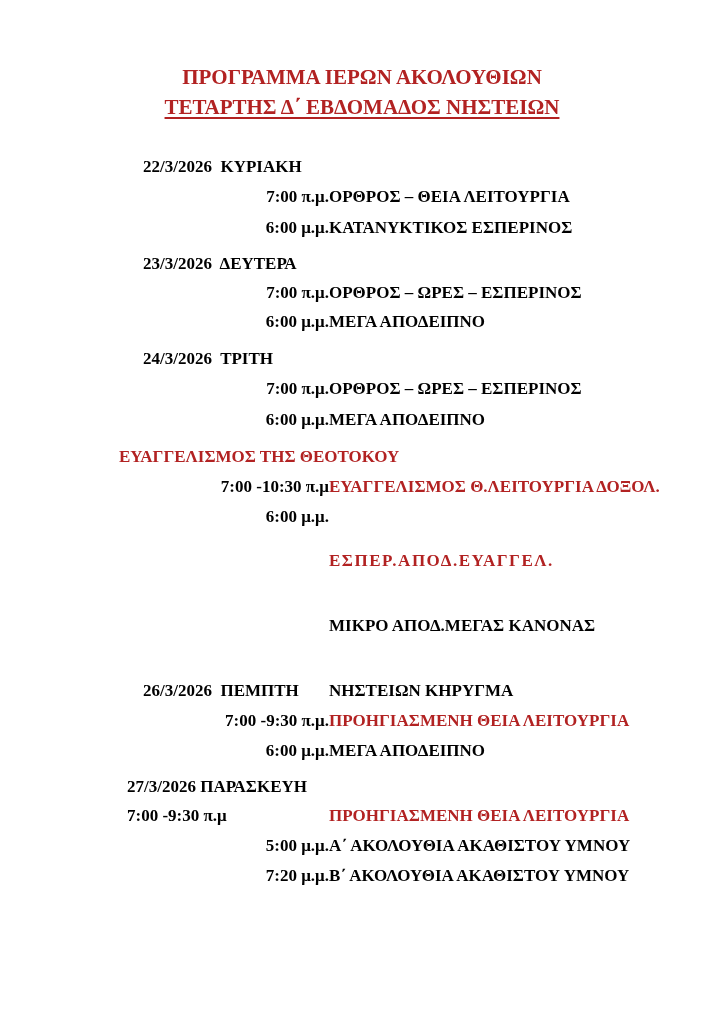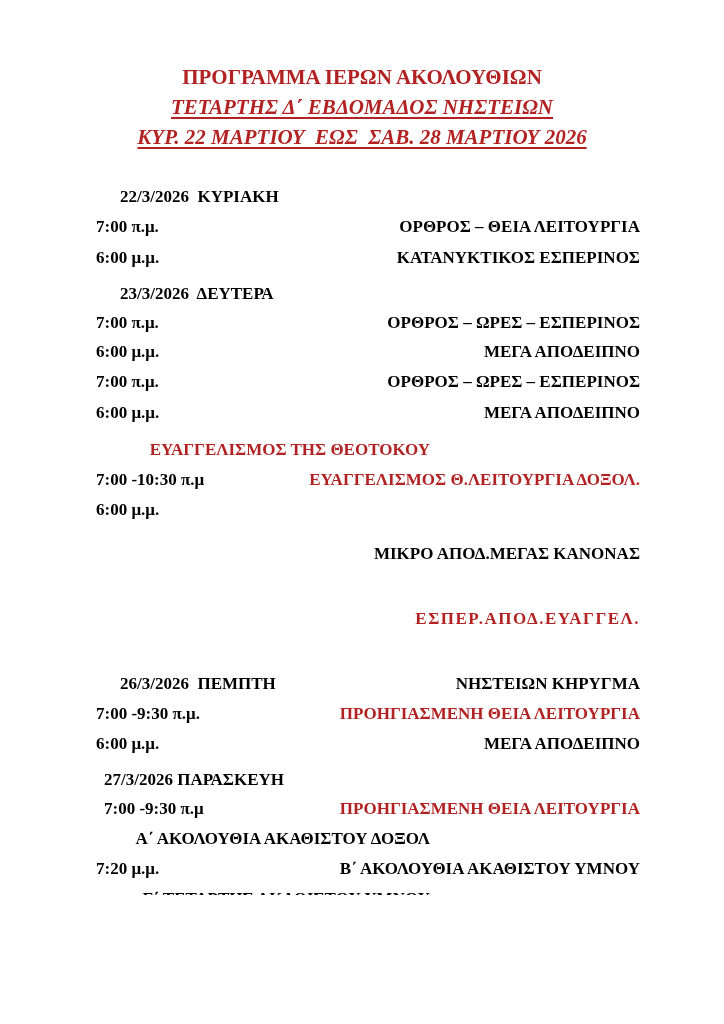--- a/index.html
+++ b/index.html
@@ -9,29 +9,29 @@
     background:#ffffff;
     font-family:"Liberation Serif","DejaVu Serif",serif;
     font-weight:bold;
     color:#000000;
     overflow:hidden;
     box-sizing:border-box;
   }
   .title { padding-top:62px; text-align:center; color:var(--red,#B22222);
            font-size:21px; line-height:30px; }
   .tl { white-space:pre; }
-  .tl.underline { text-decoration:underline; text-decoration-thickness:2px; text-underline-offset:3px;font-style:italic; }
+  .tl.underline { text-decoration:underline; text-decoration-thickness:2px; text-underline-offset:3px; }
 
   .schedule { padding-left:96px; padding-right:84px; font-size:17px; }
-  .row { display:flex; align-items:flex-start; }
+  .row { display:flex; align-items:flex-start;margin-left:23px; }
   .cell { white-space:pre; line-height:22px; }
   .left-col  { width:210px; flex:0 0 210px; box-sizing:border-box; }
-  .right-col { width:334px; flex:0 0 334px; text-align:right; box-sizing:border-box; }
+  .right-col { width:334px; flex:0 0 334px; text-align:left; box-sizing:border-box; }
   .date { text-align:left; padding-left:24px; }
-  .time { text-align:left; }
+  .time { text-align:right; }
   .flush { text-align:left; padding-left:8px; }
   .red { color:var(--red,#B22222); }
   .line { line-height:21px; white-space:pre; }
   .spaced { letter-spacing:1.5px; }
 
   .mt0  { margin-top:0; }
   .mt7  { margin-top:7px; }
   .mt8  { margin-top:8px; }
   .mt9  { margin-top:9px; }
   .mt14 { margin-top:14px; }
@@ -39,21 +39,20 @@
   .mt34 { margin-top:34px; }
 </style>
 </head>
 <body>
 
 <div class="page">
 
   <header class="title">
     <div class="tl">ΠΡΟΓΡΑΜΜΑ ΙΕΡΩΝ ΑΚΟΛΟΥΘΙΩΝ</div>
     <div class="tl underline">ΤΕΤΑΡΤΗΣ Δ΄ ΕΒΔΟΜΑΔΟΣ ΝΗΣΤΕΙΩΝ</div>
-    <div class="tl underline">ΚΥΡ. 22 ΜΑΡΤΙΟΥ  ΕΩΣ  ΣΑΒ. 28 ΜΑΡΤΙΟΥ 2026</div>
   </header>
 
   <main class="schedule">
 
     <div class="row mt34">
       <div class="cell left-col date">22/3/2026  ΚΥΡΙΑΚΗ</div>
       <div class="cell right-col"></div>
     </div>
     <div class="row mt8">
       <div class="cell left-col time">7:00 π.μ.</div>
@@ -70,41 +69,45 @@
     </div>
     <div class="row mt7">
       <div class="cell left-col time">7:00 π.μ.</div>
       <div class="cell right-col">ΟΡΘΡΟΣ – ΩΡΕΣ – ΕΣΠΕΡΙΝΟΣ</div>
     </div>
     <div class="row mt7">
       <div class="cell left-col time">6:00 μ.μ.</div>
       <div class="cell right-col">ΜΕΓΑ ΑΠΟΔΕΙΠΝΟ</div>
     </div>
 
+    <div class="row mt15">
+      <div class="cell left-col date">24/3/2026  ΤΡΙΤΗ</div>
+      <div class="cell right-col"></div>
+    </div>
     <div class="row mt8">
       <div class="cell left-col time">7:00 π.μ.</div>
       <div class="cell right-col">ΟΡΘΡΟΣ – ΩΡΕΣ – ΕΣΠΕΡΙΝΟΣ</div>
     </div>
     <div class="row mt9">
       <div class="cell left-col time">6:00 μ.μ.</div>
       <div class="cell right-col">ΜΕΓΑ ΑΠΟΔΕΙΠΝΟ</div>
     </div>
 
     <div class="row mt15">
       <div class="cell right-col red">ΕΥΑΓΓΕΛΙΣΜΟΣ ΤΗΣ ΘΕΟΤΟΚΟΥ</div>
     </div>
     <div class="row mt8">
       <div class="cell left-col time">7:00 -10:30 π.μ</div>
       <div class="cell right-col red">ΕΥΑΓΓΕΛΙΣΜΟΣ Θ.ΛΕΙΤΟΥΡΓΙΑ ΔΟΞΟΛ.</div>
     </div>
     <div class="row mt8">
       <div class="cell left-col time">6:00 μ.μ.</div>
       <div class="cell right-col">
+        <div class="line red spaced">ΕΣΠΕΡ.ΑΠΟΔ.ΕΥΑΓΓΕΛ.</div>
         <div class="line">ΜΙΚΡΟ ΑΠΟΔ.ΜΕΓΑΣ ΚΑΝΟΝΑΣ</div>
-        <div class="line red spaced">ΕΣΠΕΡ.ΑΠΟΔ.ΕΥΑΓΓΕΛ.</div>
       </div>
     </div>
 
     <div class="row mt0">
       <div class="cell left-col date">26/3/2026  ΠΕΜΠΤΗ</div>
       <div class="cell right-col">ΝΗΣΤΕΙΩΝ ΚΗΡΥΓΜΑ</div>
     </div>
     <div class="row mt8">
       <div class="cell left-col time">7:00 -9:30 π.μ.</div>
       <div class="cell right-col red">ΠΡΟΗΓΙΑΣΜΕΝΗ ΘΕΙΑ ΛΕΙΤΟΥΡΓΙΑ</div>
@@ -116,21 +119,22 @@
 
     <div class="row mt14">
       <div class="cell left-col date flush">27/3/2026 ΠΑΡΑΣΚΕΥΗ</div>
       <div class="cell right-col"></div>
     </div>
     <div class="row mt7">
       <div class="cell left-col time flush">7:00 -9:30 π.μ</div>
       <div class="cell right-col red">ΠΡΟΗΓΙΑΣΜΕΝΗ ΘΕΙΑ ΛΕΙΤΟΥΡΓΙΑ</div>
     </div>
     <div class="row mt8">
-      <div class="cell right-col">Α΄ ΑΚΟΛΟΥΘΙΑ ΑΚΑΘΙΣΤΟΥ ΔΟΞΟΛ</div>
+      <div class="cell left-col time">5:00 μ.μ.</div>
+      <div class="cell right-col">Α΄ ΑΚΟΛΟΥΘΙΑ ΑΚΑΘΙΣΤΟΥ ΥΜΝΟΥ</div>
     </div>
     <div class="row mt8">
       <div class="cell left-col time">7:20 μ.μ.</div>
       <div class="cell right-col">Β΄ ΑΚΟΛΟΥΘΙΑ ΑΚΑΘΙΣΤΟΥ ΥΜΝΟΥ</div>
     </div>
     <div class="row mt8">
       <div class="cell right-col">Γ΄ ΤΕΤΑΡΤΗΣ ΑΚΑΘΙΣΤΟΥ ΥΜΝΟΥ</div>
     </div>
 
     <div class="row mt8">

